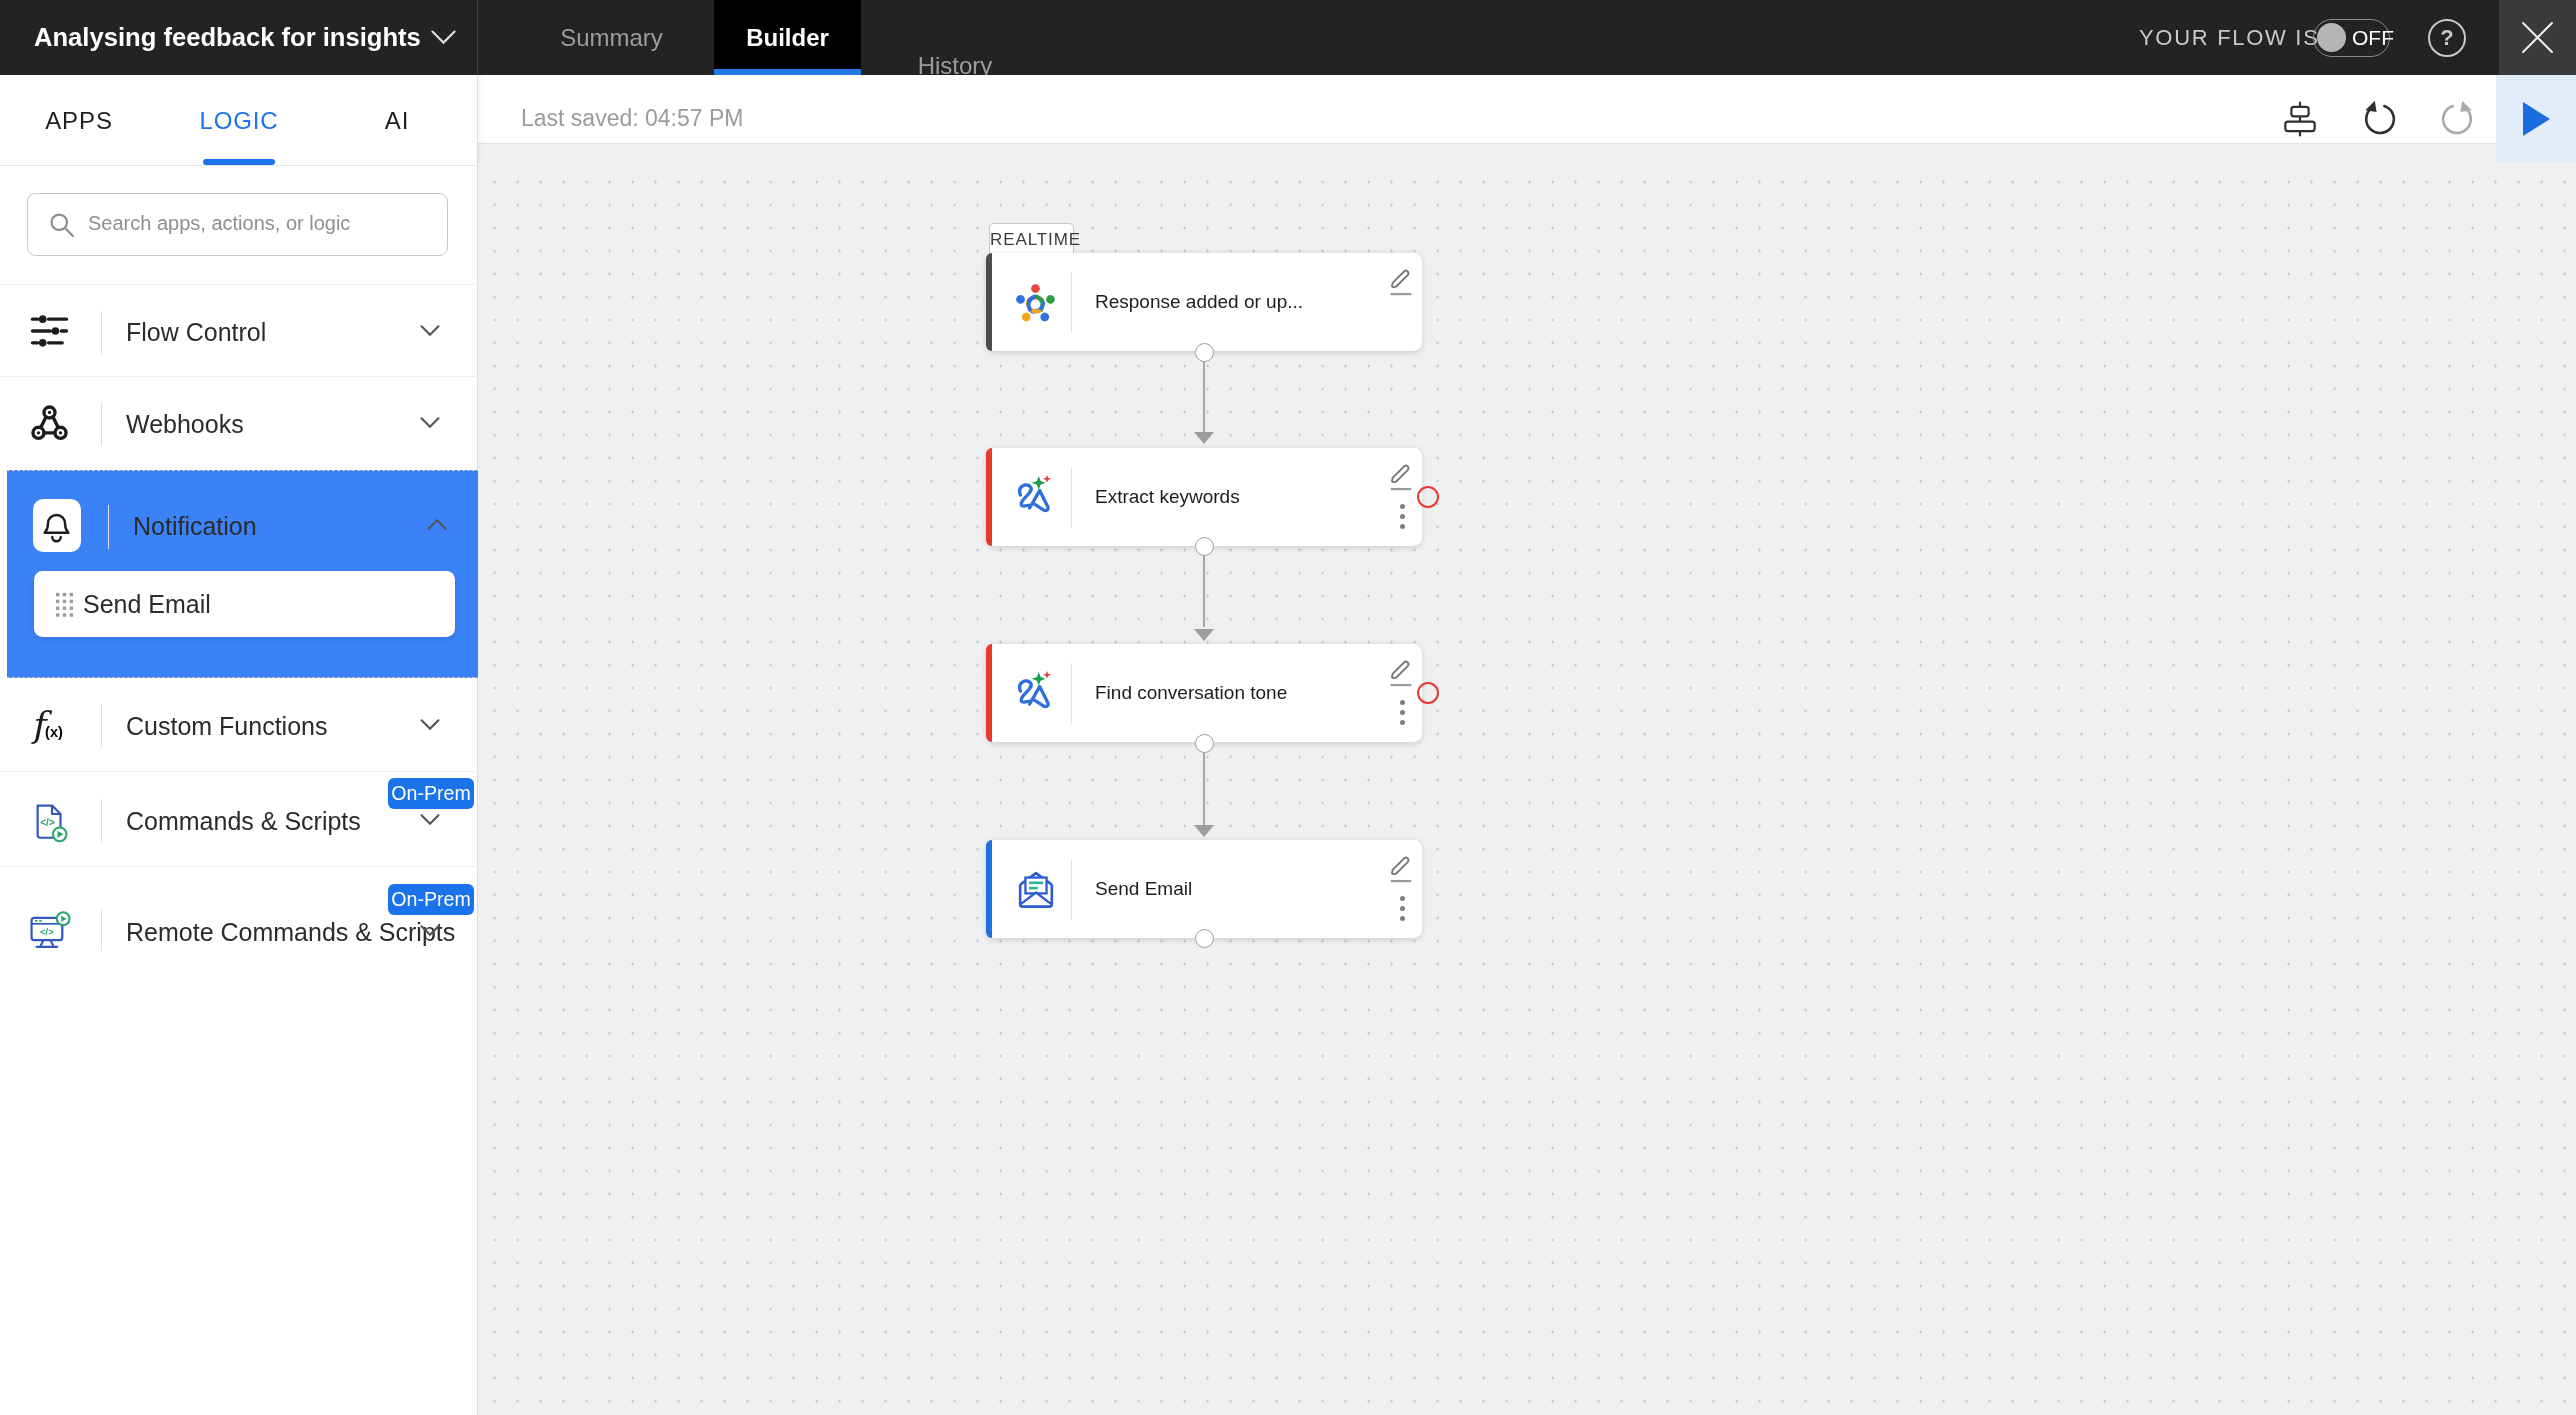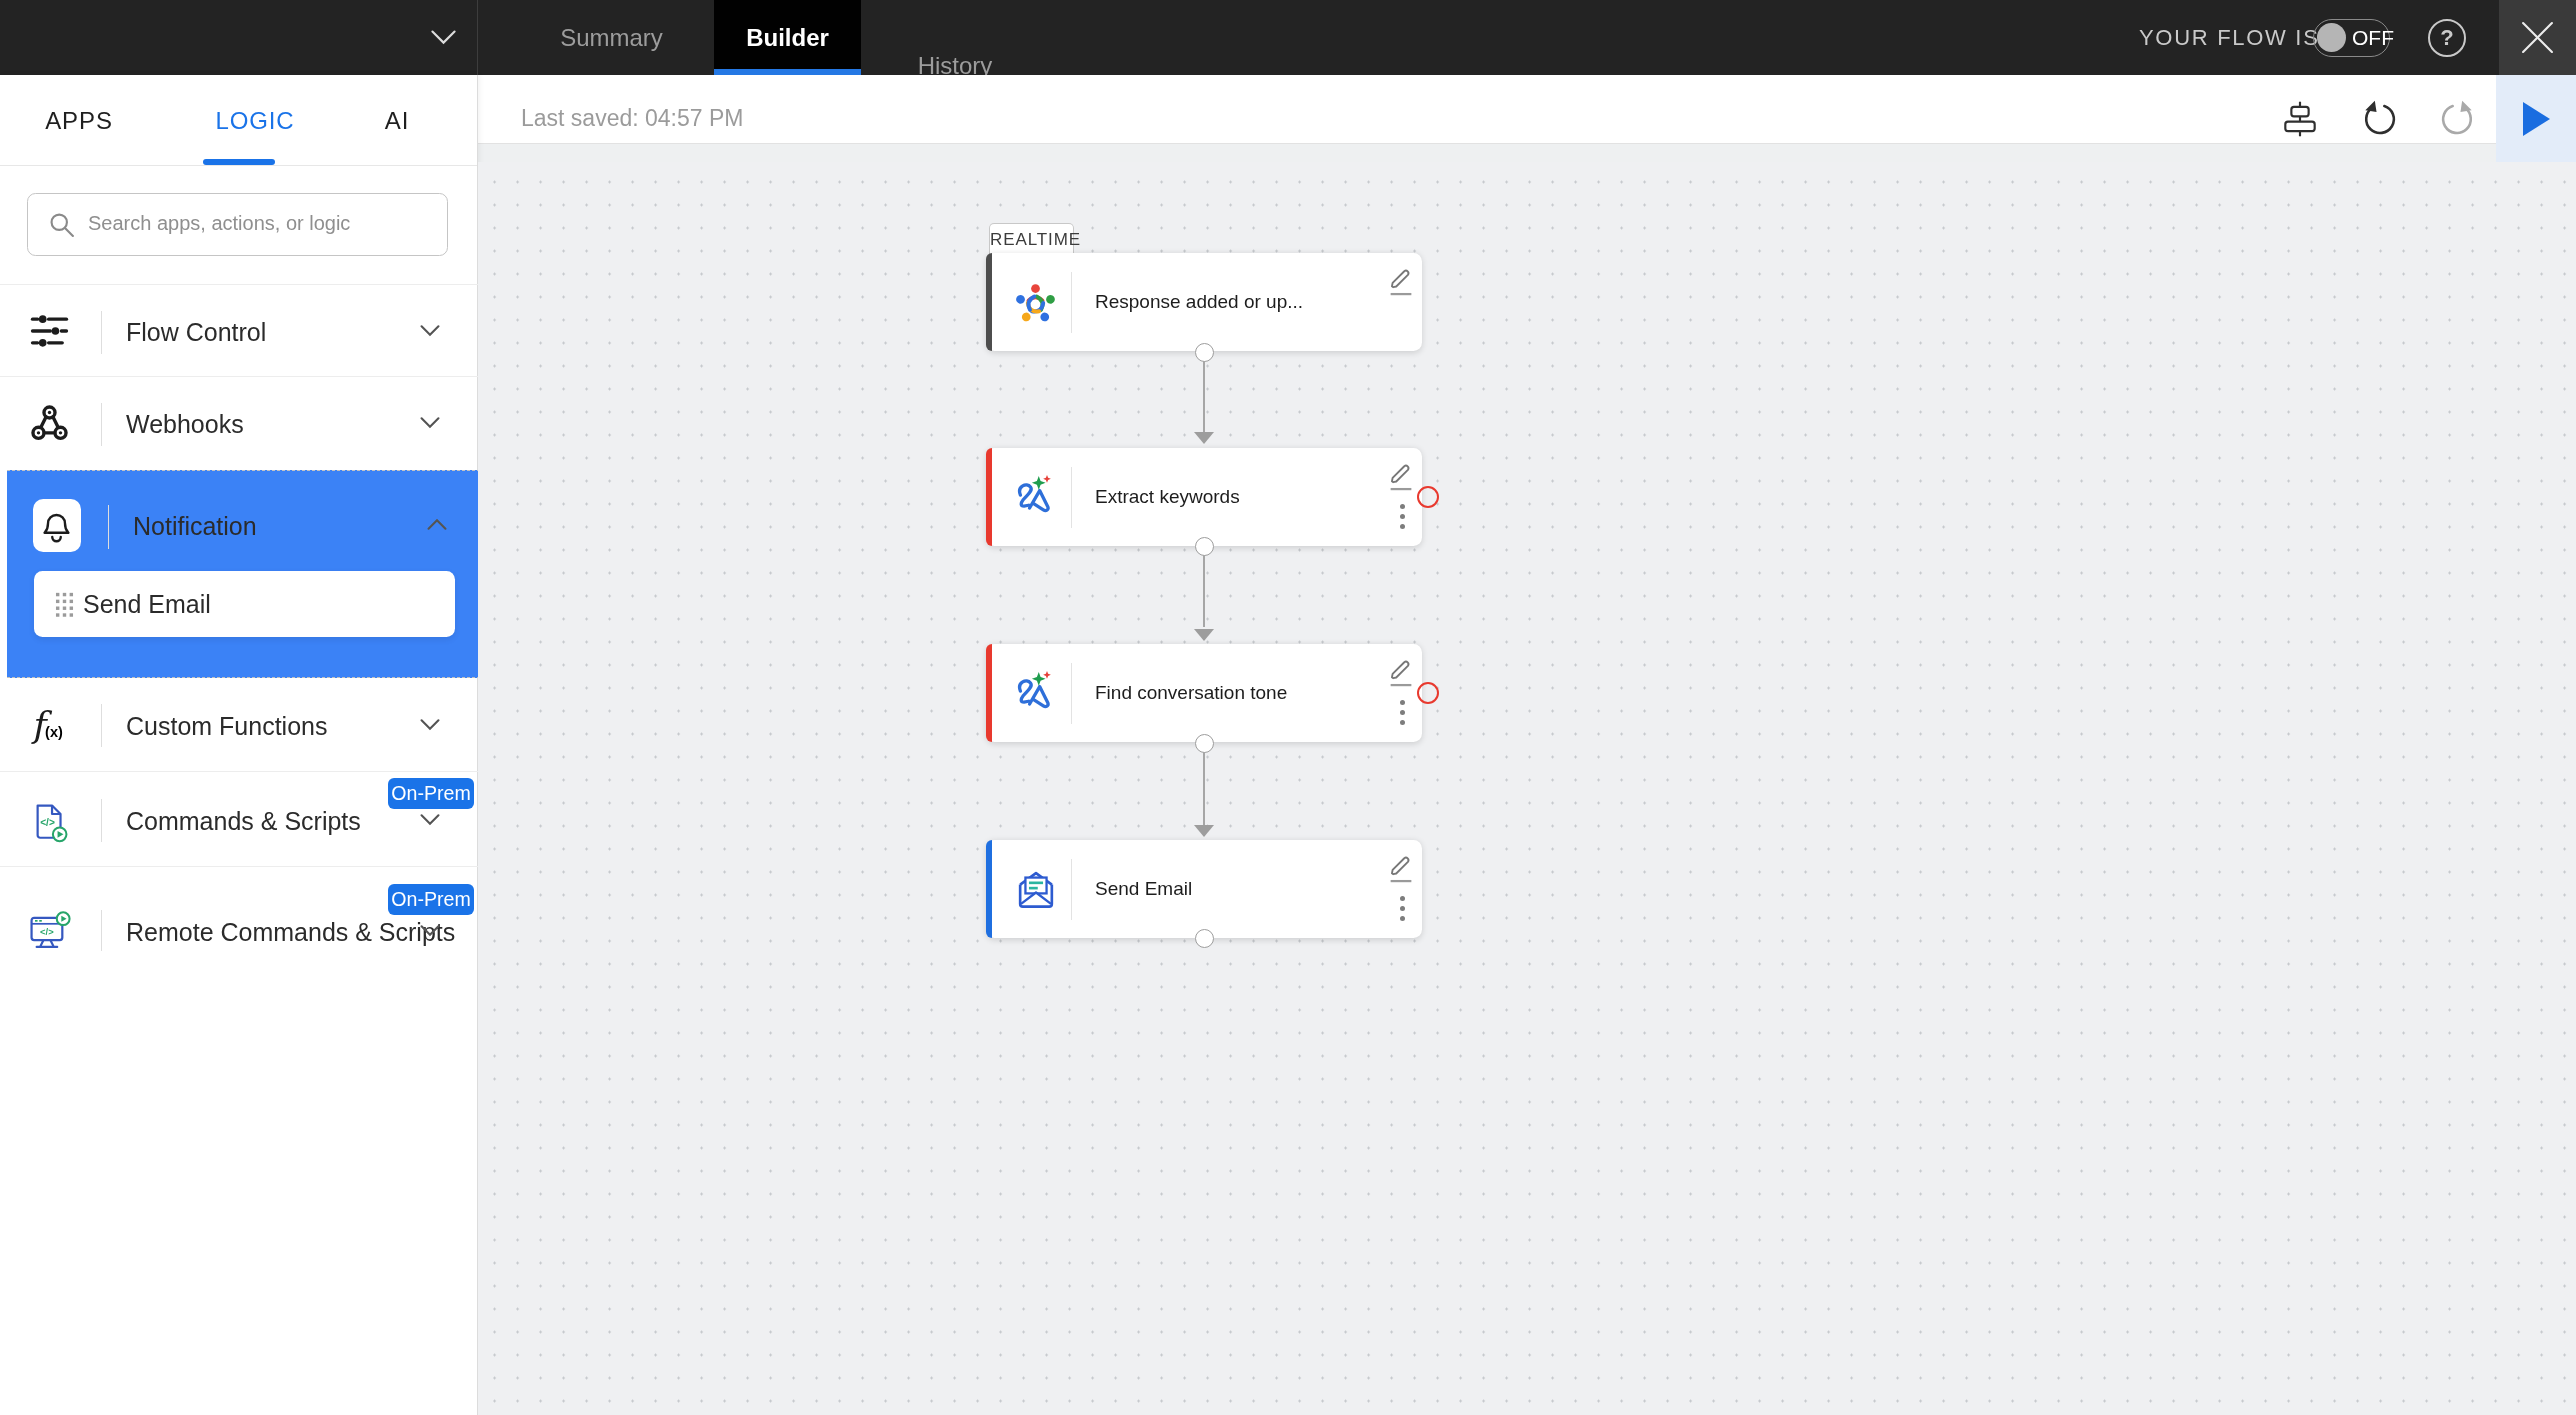--- a/index.html
+++ b/index.html
@@ -116,20 +116,21 @@
   .conn-circle { position:absolute; left:717px; width:19px; height:19px; background:#ffffff;
     border:1.7px solid #9d9d9d; border-radius:50%; cursor:pointer; }
   .conn-line { position:absolute; left:725px; width:1.7px; background:#a6a6a6; }
   .conn-arrow { position:absolute; left:716px; width:0; height:0;
     border-left:10.2px solid transparent; border-right:10.2px solid transparent; border-top:12px solid #9d9d9d; }
 </style>
 </head>
 <body>
 
 <div id="topbar">
+  <div id="flow-name">Analysing feedback for insights</div>
   <span id="flow-name-chevron">
     <svg width="29" height="19" viewBox="0 0 34 22">
         <polyline points="4,4 17,17 30,4" fill="none" stroke="#dcdcdc" stroke-width="2.5" stroke-linecap="round"></polyline>
       </svg>
   </span>
   <div id="topbar-sep"></div>
 
   <div class="top-tab" id="tab-summary">Summary</div>
   <div class="top-tab" id="tab-builder">
     <span>Builder</span>
@@ -175,21 +176,21 @@
     </svg>
   </div>
   <div id="run-panel">
     <div class="play"></div>
   </div>
 </div>
 
 <div id="sidebar">
   <div id="sidebar-tabs">
     <div class="side-tab" style="left:79px">APPS</div>
-    <div class="side-tab" id="side-tab-logic" style="left:255px">LOGIC</div>
+    <div class="side-tab" id="side-tab-logic" style="left:239px">LOGIC</div>
     <div class="side-tab" style="left:397px">AI</div>
     <div id="logic-underline"></div>
   </div>
 
   <div id="search-box">
     <svg width="25.6" height="25.6" viewBox="0 0 30 30">
       <circle cx="12" cy="12" r="9" fill="none" stroke="#8a8a8a" stroke-width="2.5"></circle>
       <line x1="19" y1="19" x2="28" y2="28" stroke="#8a8a8a" stroke-width="2.5" stroke-linecap="round"></line>
     </svg>
     <input id="search-input" placeholder="Search apps, actions, or logic" style="">

